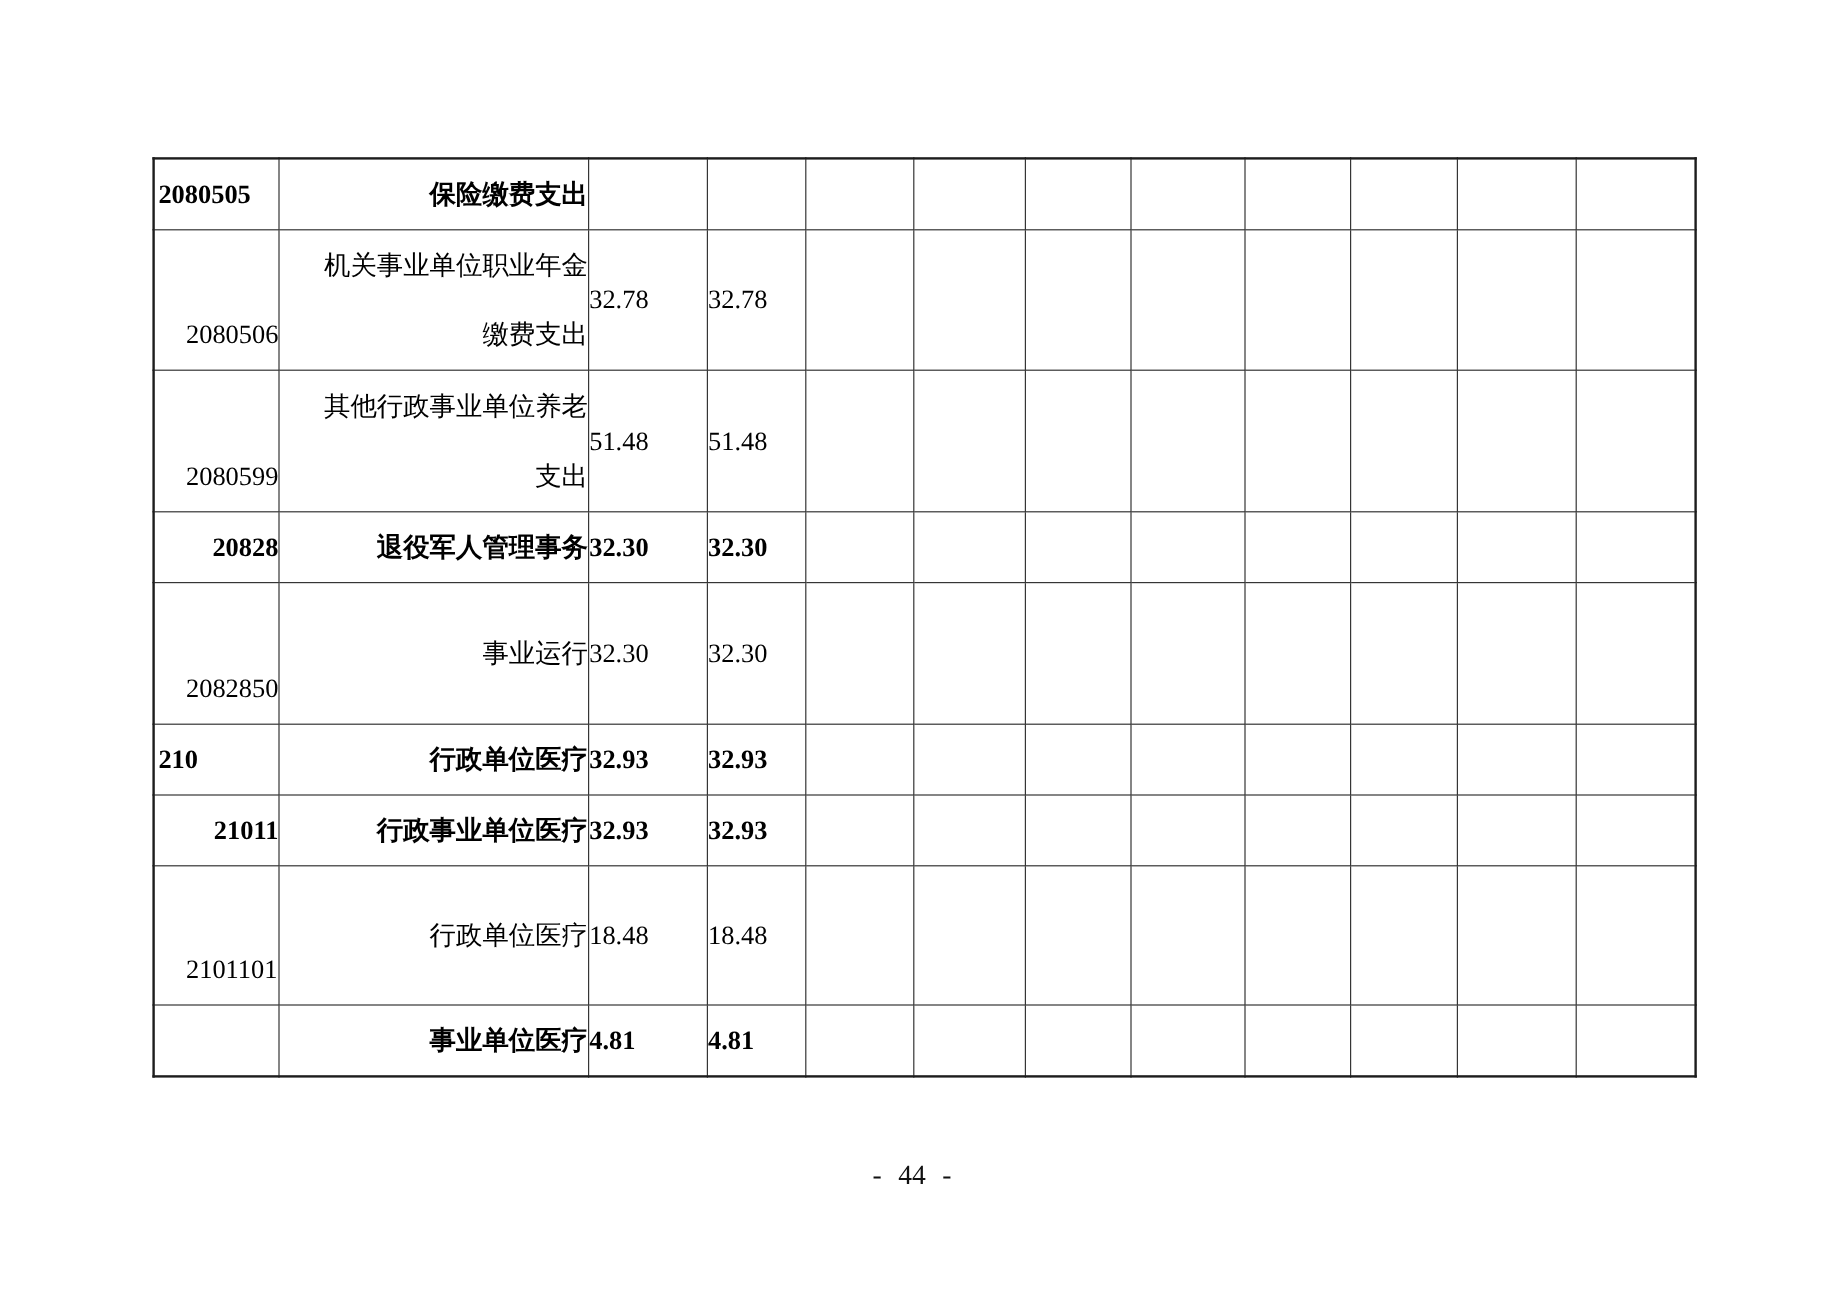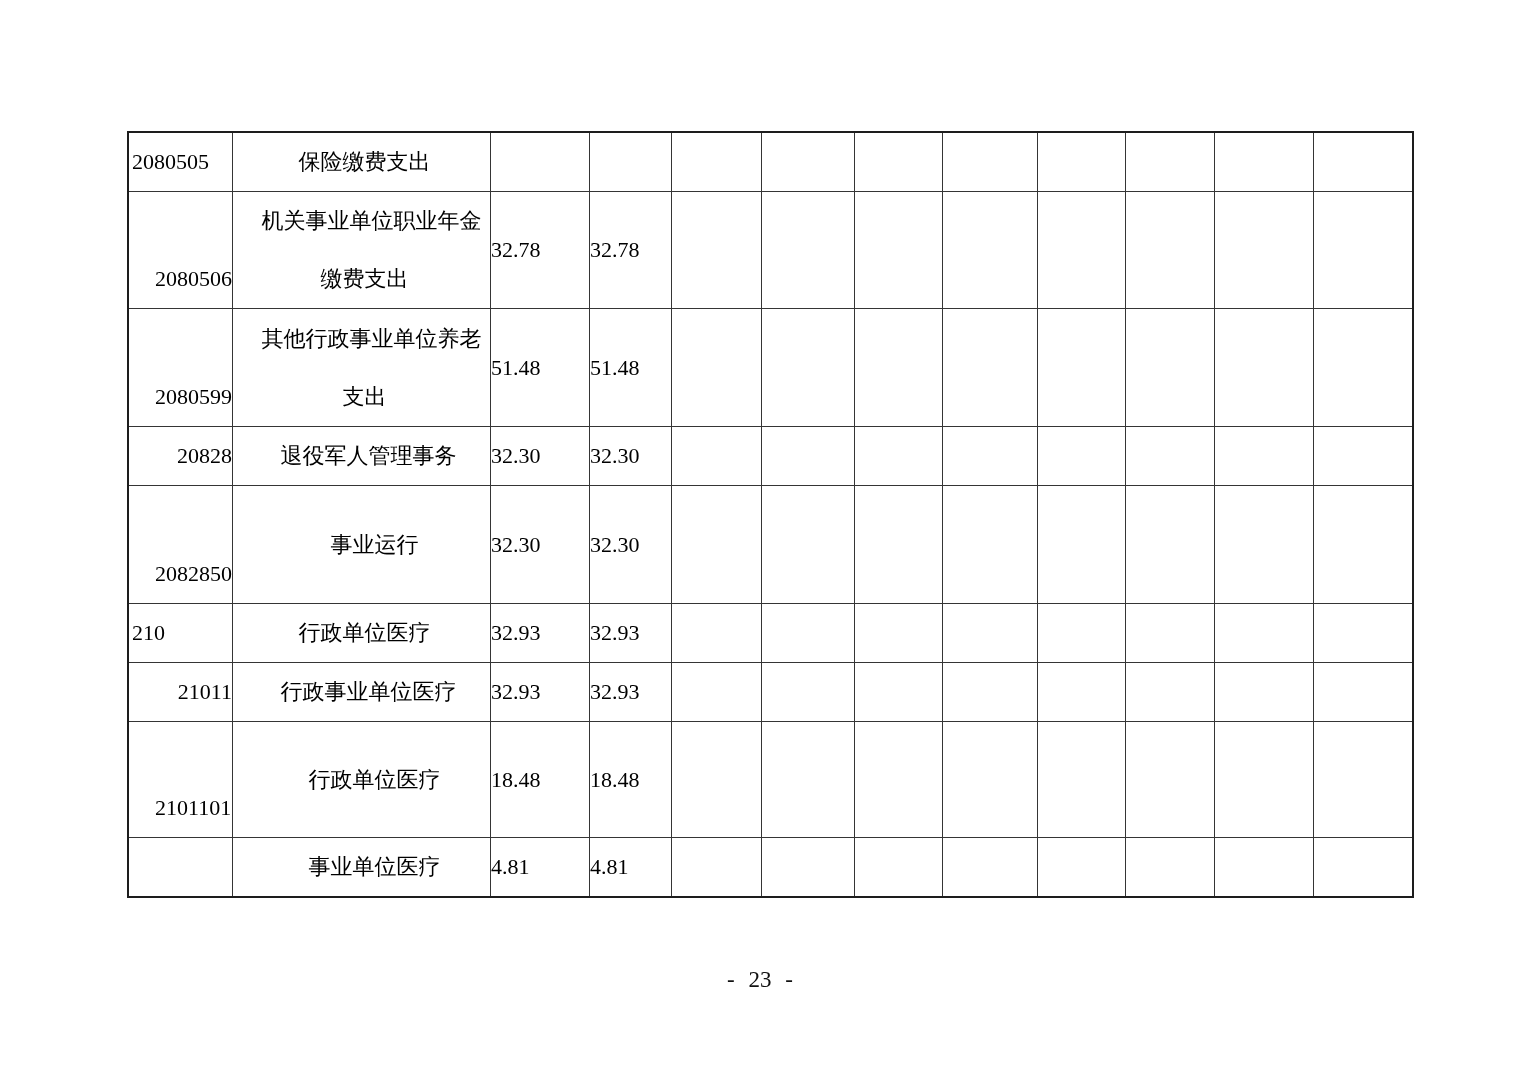--- a/index.html
+++ b/index.html
@@ -23,28 +23,28 @@
     padding:0;
     font-size:22px;
     overflow:hidden;
   }
   .ln { display:block; line-height:58px; white-space:nowrap; }
   td.code { vertical-align:middle; text-align:left; }
   td.code .ln { padding-left:3px; }
   td.code.bottom { vertical-align:bottom;padding-left:23px; }
   td.code.center { text-align:right; }
   td.code.center .ln { padding-left:0; }
-  td.name { vertical-align:middle; text-align:center; }
+  td.name { vertical-align:middle; text-align:right; }
   td.val  { vertical-align:middle; }
   td.val .ln { padding-right:3px; }
   .ind0 { padding-left:6px; }
   .ind1 { padding-left:14px; }
   .ind2 { padding-left:20px; }
   .ind3 { padding-left:26px; }
-  tr.h59  { height:59px; }
+  tr.h59  { height:59px;font-weight:bold; }
   tr.h116 { height:116px; }
   tr.h118 { height:118px; }
   .page-number {
     position:absolute; left:0; right:0; top:967px;
     text-align:center;
     font-size:23px;
     word-spacing:8px;
     color:#111;
   }
 </style>
@@ -275,15 +275,15 @@
           <td class="empty"></td>
           <td class="empty"></td>
           <td class="empty"></td>
           <td class="empty"></td>
           <td class="empty"></td>
     </tr>
 
   </tbody>
     </table>
 
-  <div class="page-number">- 23 -</div>
+  <div class="page-number">- 44 -</div>
 
 </div>
 
 </body></html>

